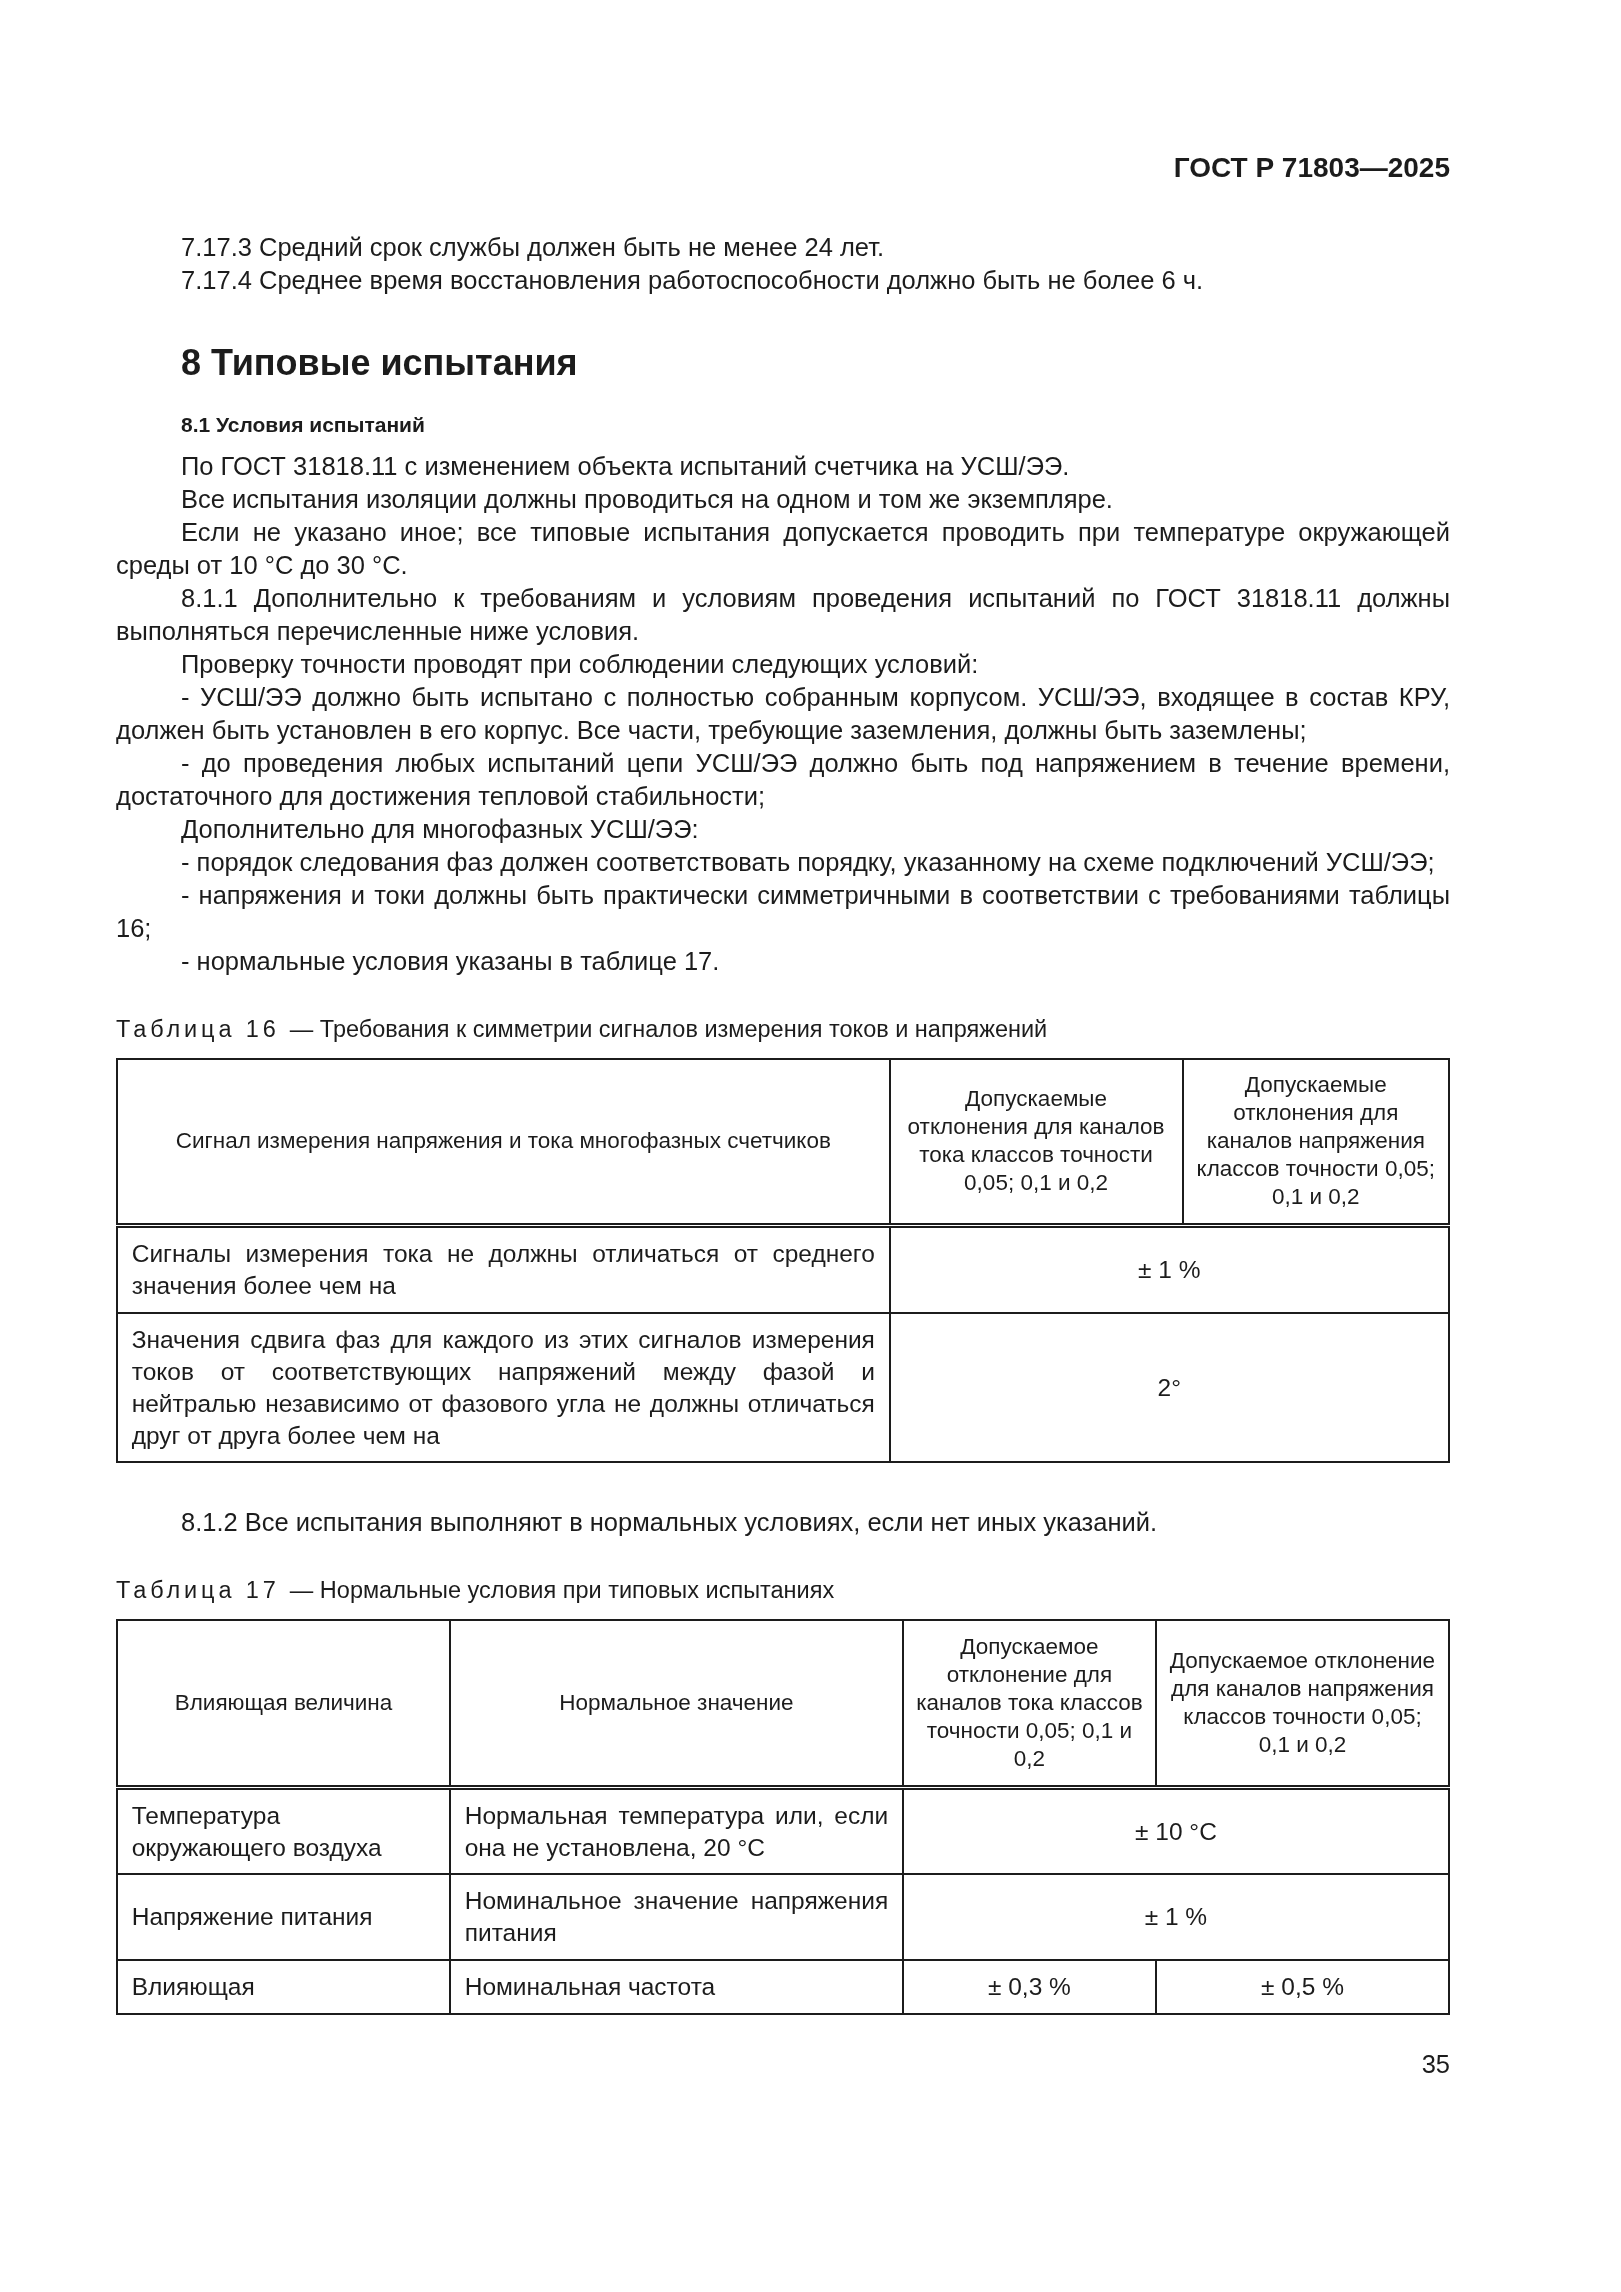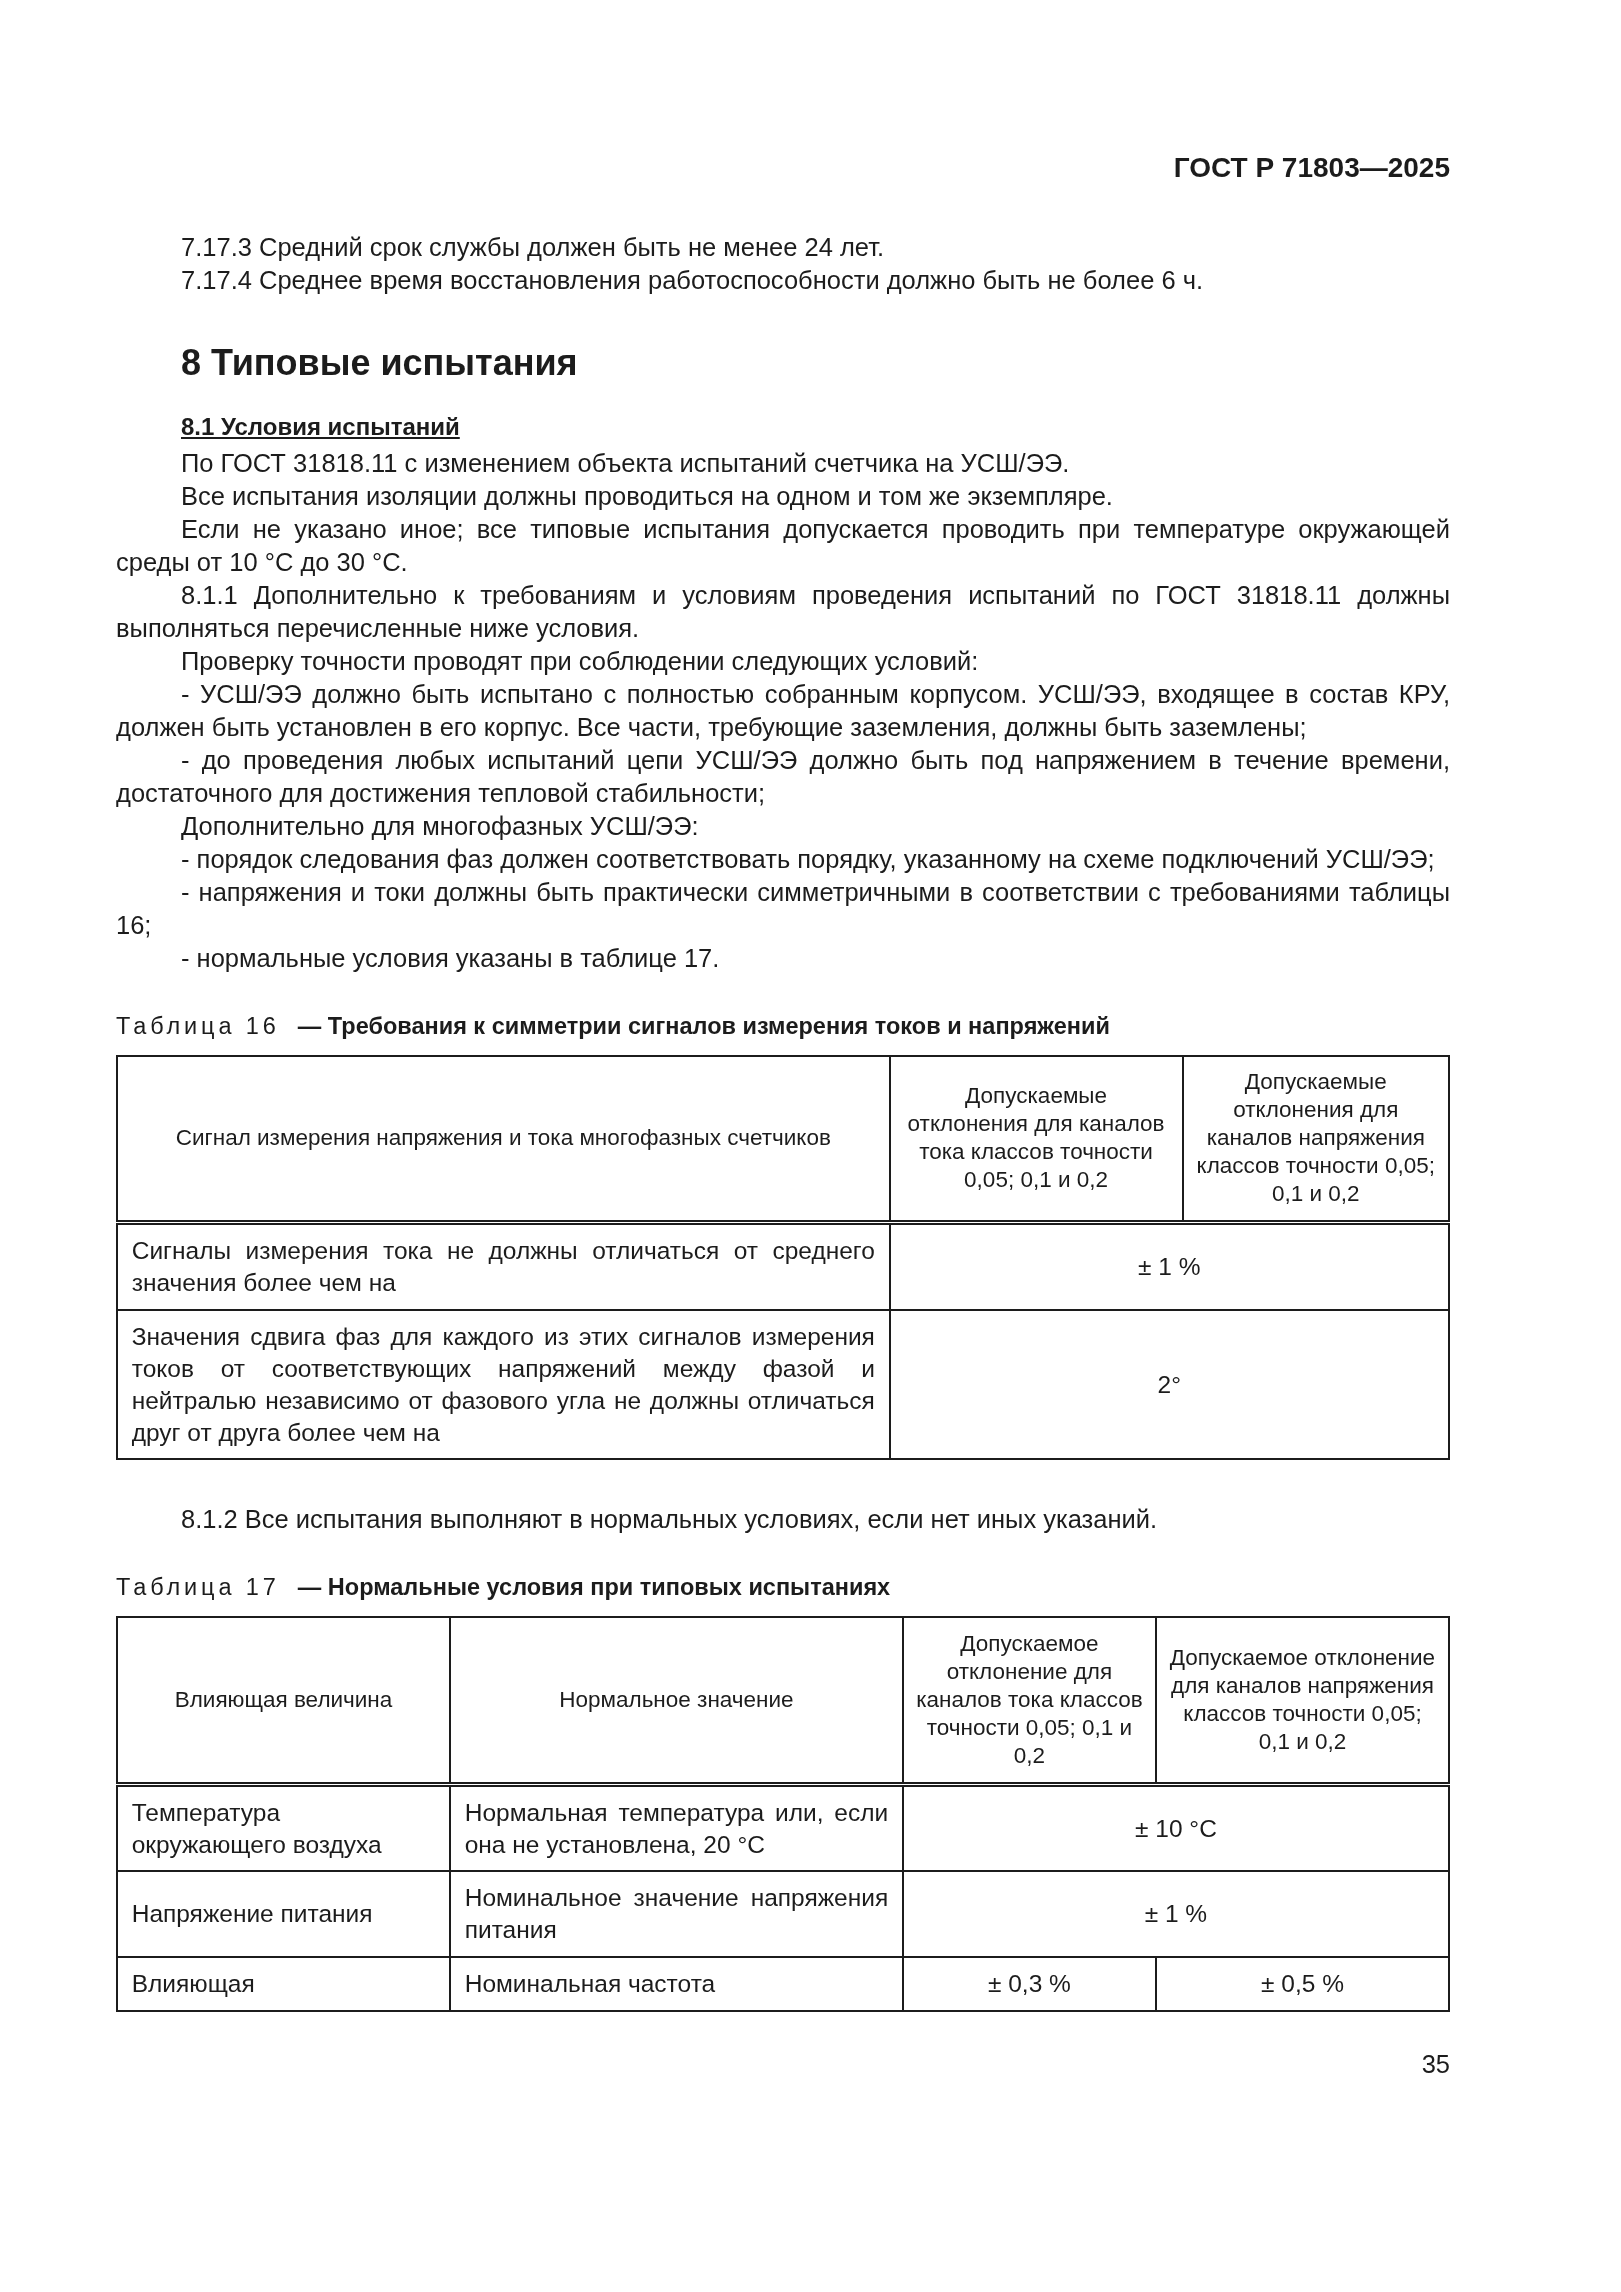--- a/index.html
+++ b/index.html
@@ -28,32 +28,31 @@
     line-height: 33px;
     text-align: justify;
     text-indent: 65px;
   }
   h1.sec {
     font-size: 36px;
     font-weight: bold;
     margin: 45px 0 29px 65px;
   }
   h2.sub {
-    font-size: 24px;
+    font-size: 21px;
     font-weight: bold;
-    margin: 0 0 6px 65px;
-    text-decoration: underline;
+    margin: 0 0 13px 65px;
   }
   .tbl-caption {
     font-size: 23.5px;
     line-height: 29px;
     margin: 37px 0 13.7px 0;
   }
   .tbl-caption .cap-label { letter-spacing: 3.9px; }
-  .tbl-caption .cap-text { margin-left: 18px; font-weight: bold; }
+  .tbl-caption .cap-text { margin-left: 10px; }
   table.gost {
     width: 100%;
     border-collapse: collapse;
     table-layout: fixed;
   }
   table.gost th, table.gost td {
     border: 2px solid #1c1c1c;
   }
   table.gost th {
     font-weight: normal;

